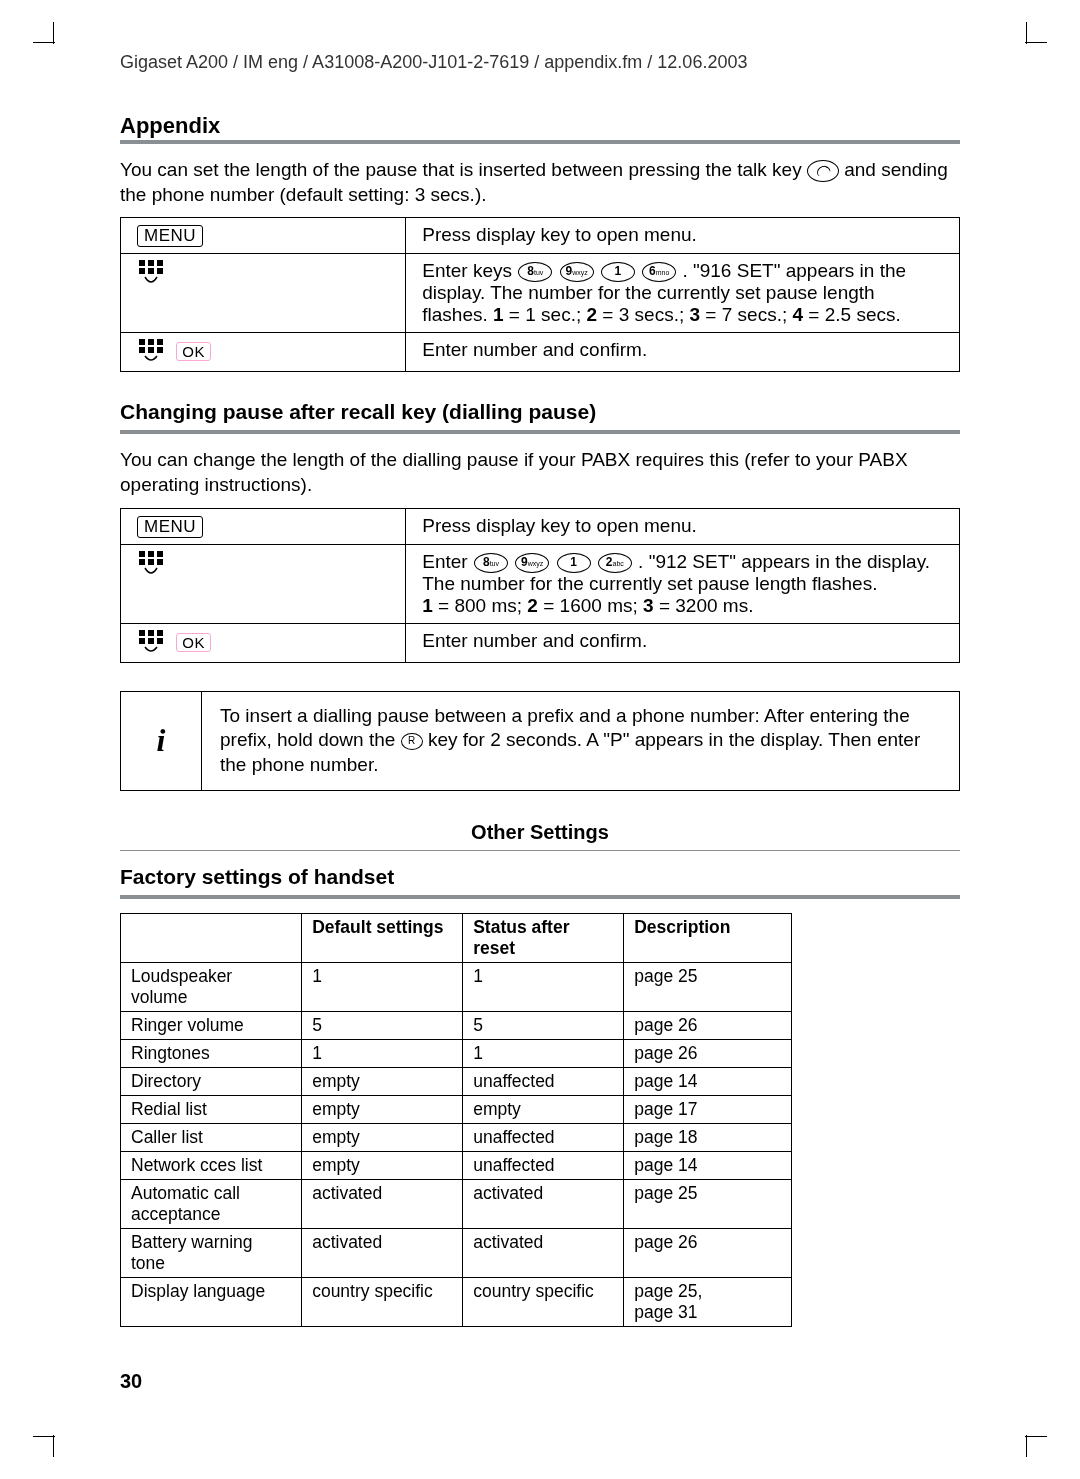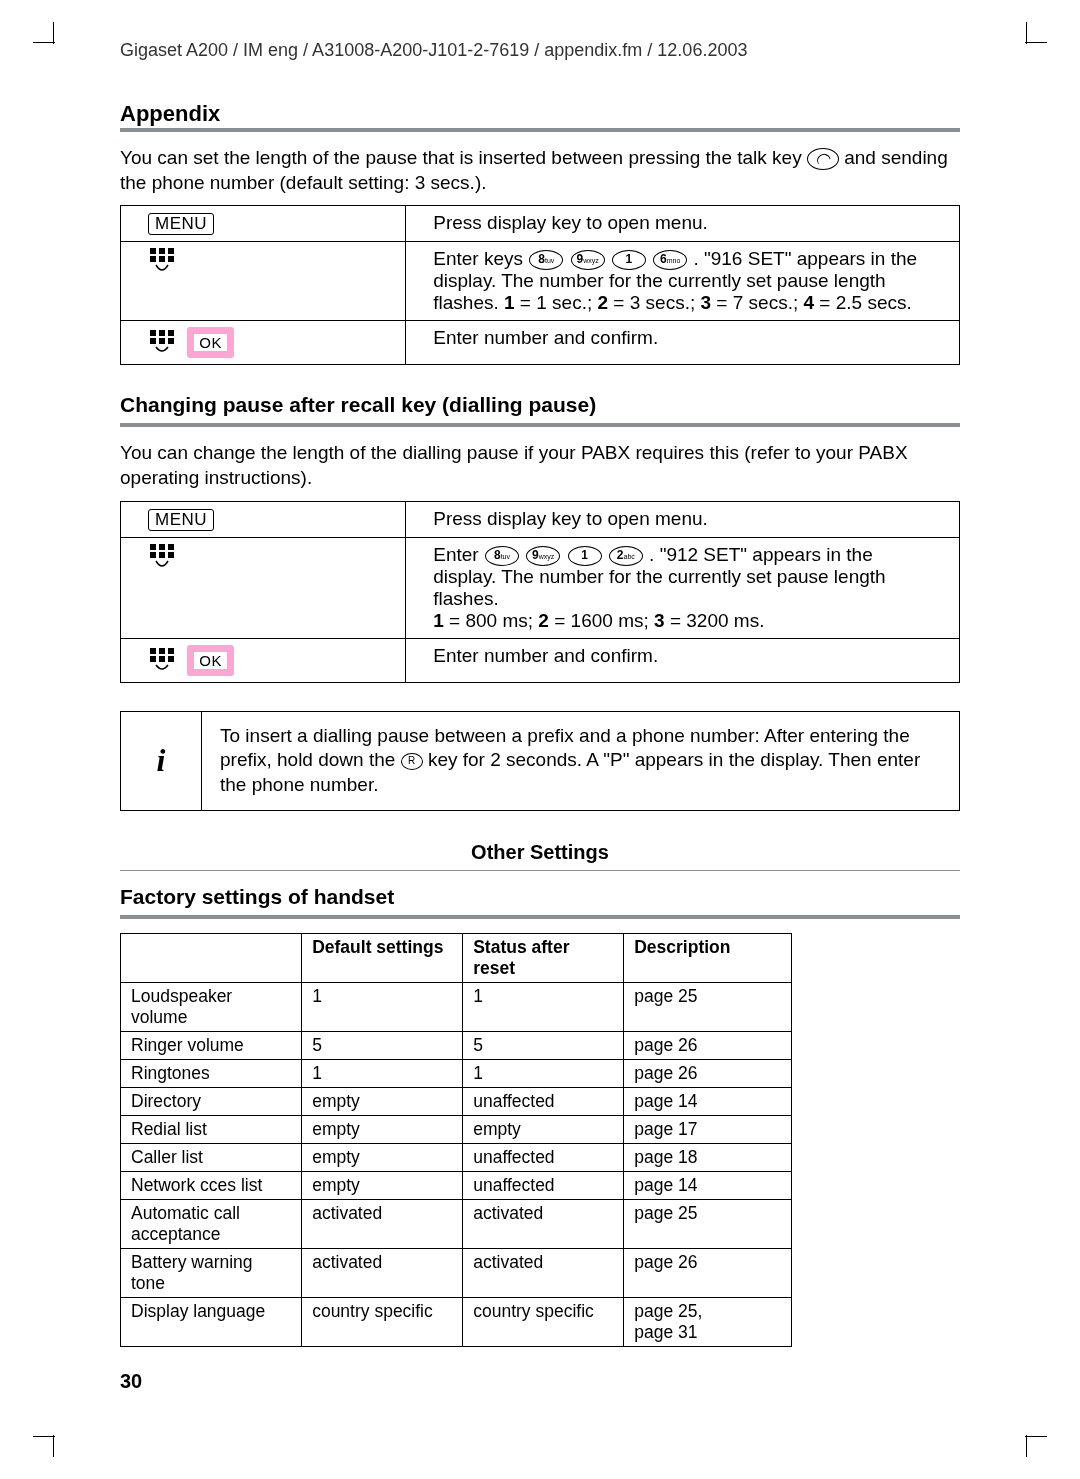--- a/index.html
+++ b/index.html
@@ -25,21 +25,21 @@
   .cm-bl-v { left: 53px; bottom: 22px; width: 1px; height: 22px; }
   .cm-bl-h { left: 33px; bottom: 42px; width: 22px; height: 1px; }
   .cm-br-v { right: 53px; bottom: 22px; width: 1px; height: 22px; }
   .cm-br-h { right: 33px; bottom: 42px; width: 22px; height: 1px; }
 
   .content {
     margin: 0 70px;
   }
   .running-header {
     font-size: 18px;
-    margin: 12px 0 40px 0;
+    margin: 24px 0 40px 0;
     color: #333;
   }
   h2.section {
     font-size: 22px;
     font-weight: 700;
     margin: 0 0 1px 0;
   }
   h3.subsection {
     font-size: 21px;
     font-weight: 700;
@@ -63,37 +63,37 @@
     margin: 0 0 10px 0;
   }
   .step-table {
     width: 100%;
     border-collapse: collapse;
     font-size: 19px;
     margin-bottom: 28px;
   }
   .step-table th, .step-table td {
     border: 1px solid #000;
-    padding: 6px 27px;
+    padding: 6px 16px;
     vertical-align: top;
     text-align: left;
     font-weight: 400;
   }
   .step-table .col-left { width: 34%; }
   .menu-key {
     display: inline-block;
     border: 1px solid #000;
     border-radius: 3px;
     padding: 0 6px;
     font-size: 17px;
     letter-spacing: 0.5px;
   }
   .ok-key {
     display: inline-block;
-    border: 7px solid #f9a8d4;
+    border: 1px solid #f9a8d4;
     border-radius: 3px;
     padding: 0 5px;
     font-size: 15px;
     letter-spacing: 0.5px;
   }
   .keypad-icon {
     display: inline-block;
     vertical-align: middle;
     margin-right: 6px;
   }

